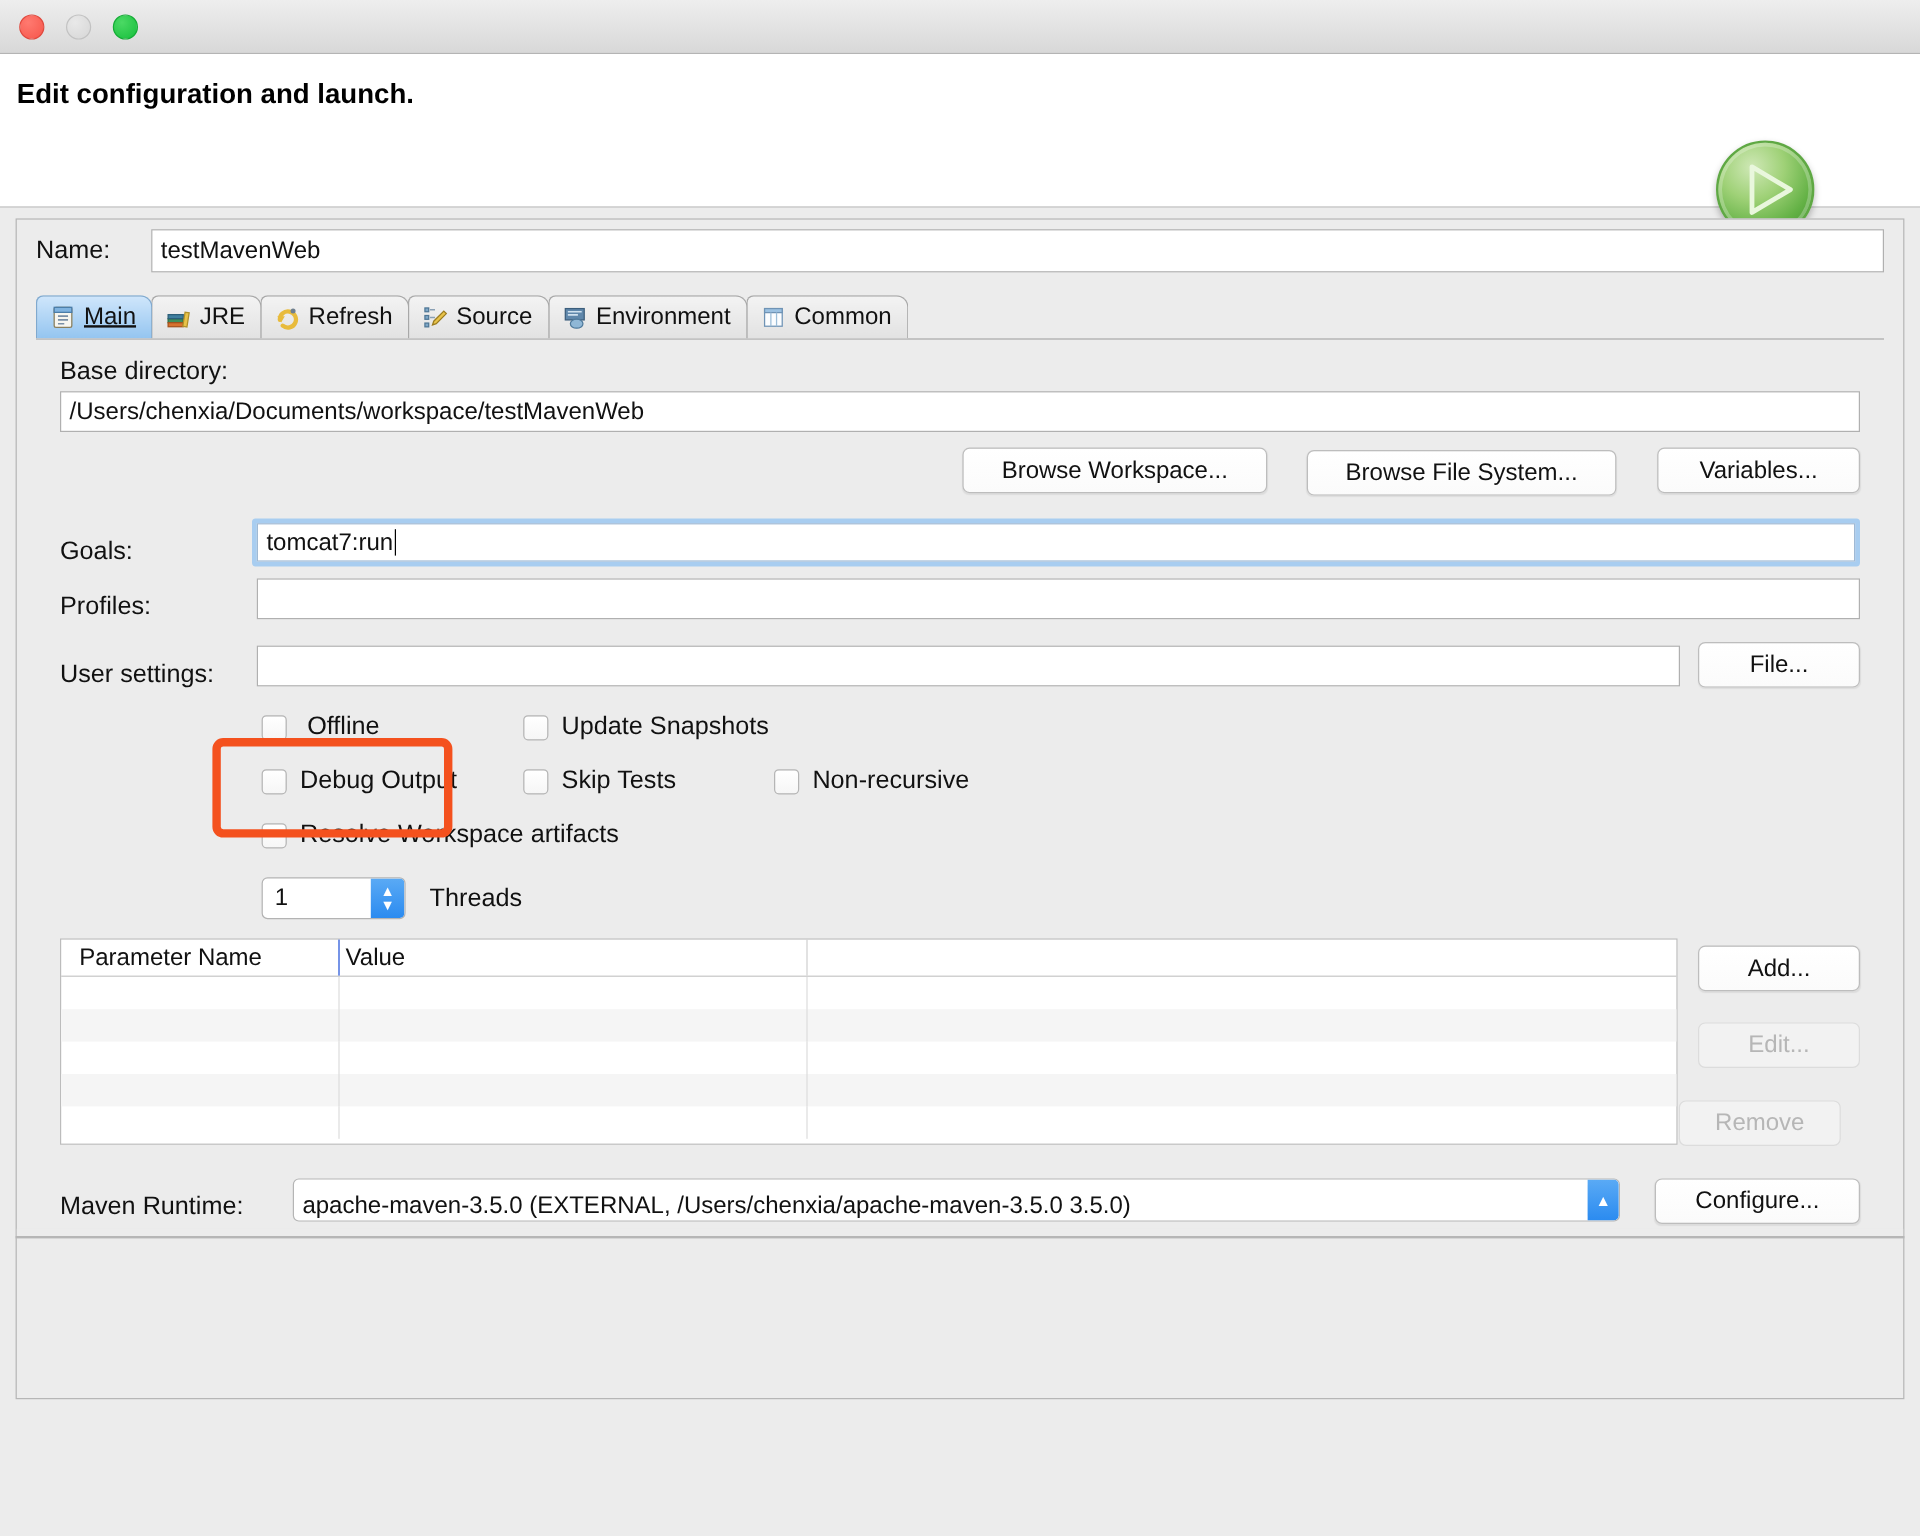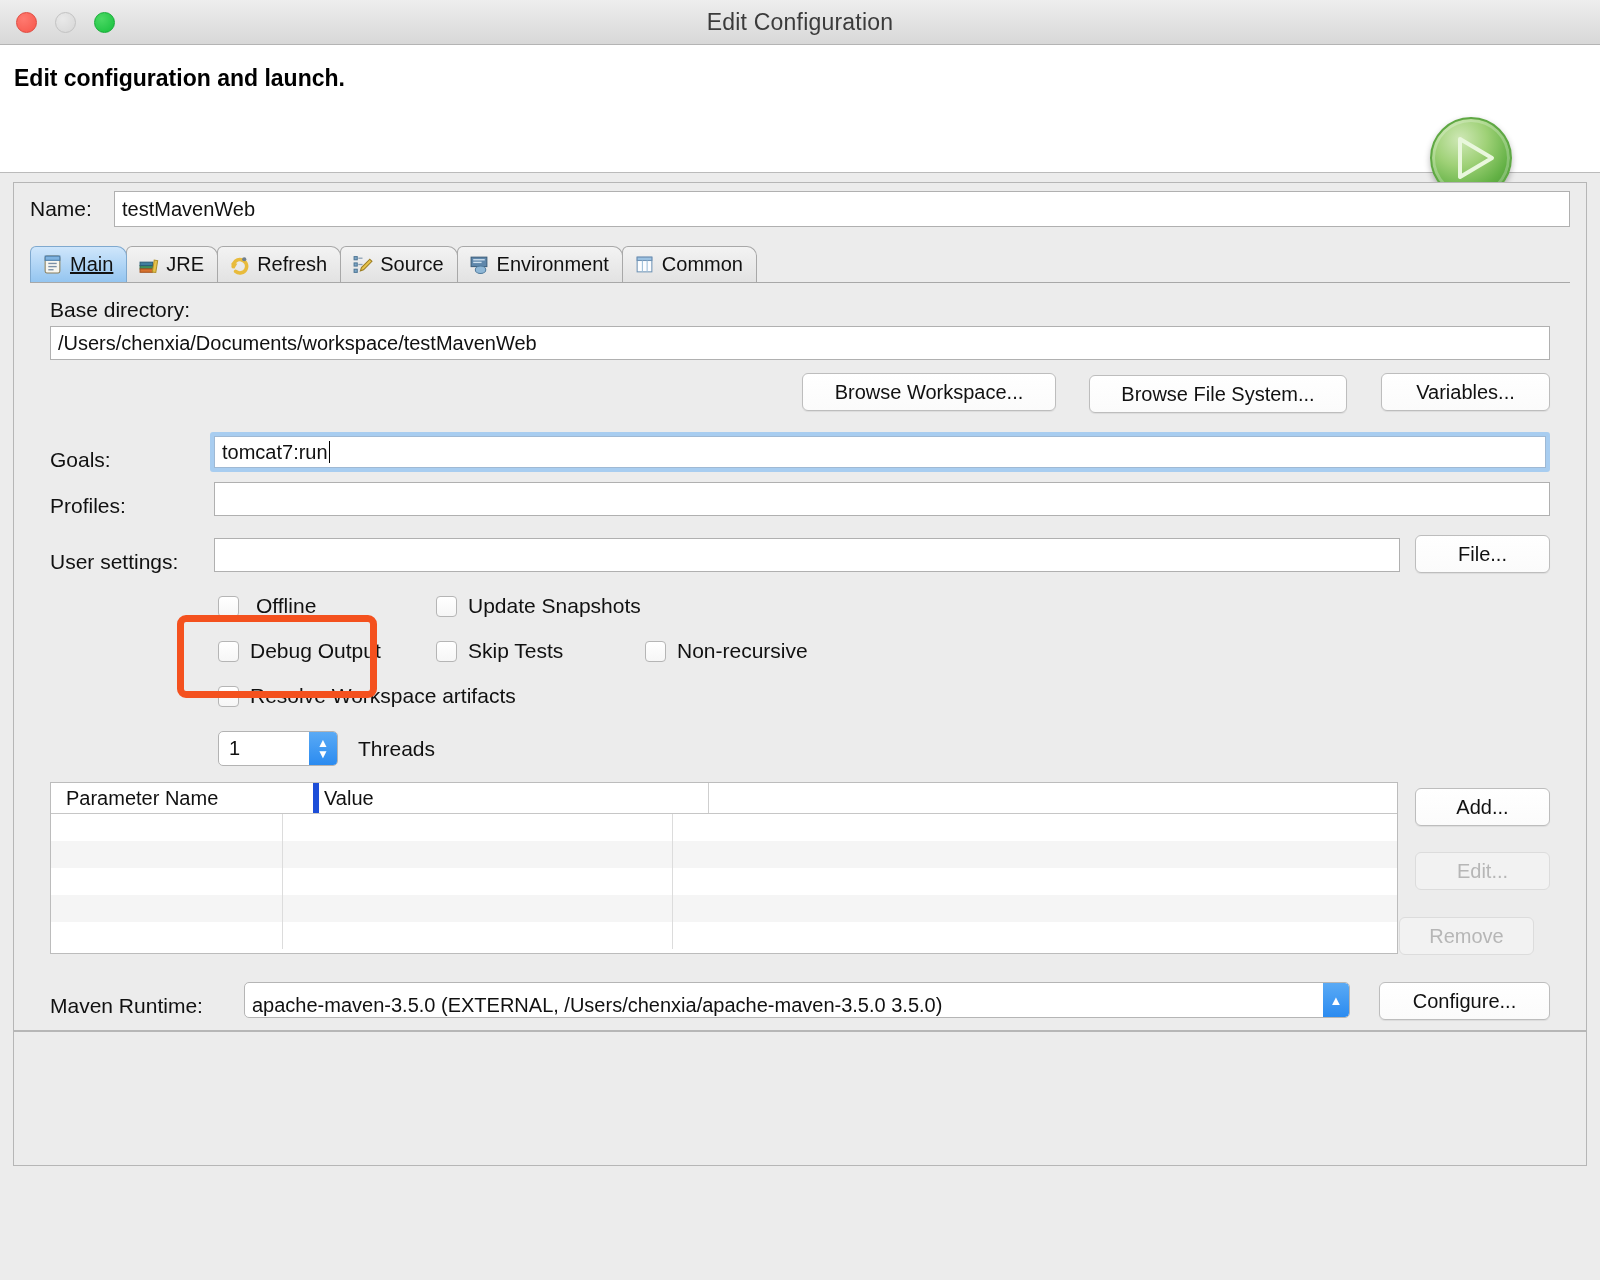--- a/index.html
+++ b/index.html
@@ -53,21 +53,21 @@
     border-bottom:21px solid transparent;
   }
   .runbadge svg{ position:absolute; left:0; top:0; }
 
   
   .panel{
     position:absolute; left:13px; top:182px; width:1574px; height:984px;
     background:#ececec; border:1px solid #b6b6b6;
   }
 
-  .row-name{ position:absolute; left:16px; top:16px; width:1540px; height:20px; display:flex; align-items:center; }
+  .row-name{ position:absolute; left:16px; top:16px; width:1540px; height:20px; display:flex; align-items:center;gap:12px; }
   .lbl{ font-size:21px; color:#111; }
   .txt{
     background:#fff; border:1px solid #b0b0b0; height:36px;
     font-size:20px; padding:0 7px; color:#111;
     font-family:"Liberation Sans", sans-serif;
     display:flex; align-items:center;
   }
 
   
   .tabs{
@@ -136,21 +136,21 @@
     flex-direction:column; align-items:center; justify-content:center; color:#fff; gap:2px;
   }
   .spin .arrows span{ font-size:12px; line-height:9px; }
 
   .table{
     position:absolute; left:36px; top:806px; width:1348px; height:170px;
     background:#fff; border:1px solid #bcbcbc;
   }
   .thead{ display:flex; height:31px; border-bottom:1px solid #c6c6c6; }
   .th{ font-size:20px; color:#111; display:flex; align-items:center; padding-left:5px; }
-  .th.c1{ width:268px; border-right:6px solid #1d4ed8;padding-left:15px;}
+  .th.c1{ width:232px; border-right:1px solid #1d4ed8;padding-left:15px;}
   .th.c2{ width:390px; border-right:1px solid #cfcfcf;}
   .th.c3{ flex:1; }
   .trow{ display:flex; height:27px; }
   .trow.alt{ background:#f5f5f5; }
   .tc{ border-right:1px solid #dcdcdc; }
   .tc.c1{ width:232px;} .tc.c2{ width:390px;} .tc.c3{ flex:1; border-right:none;}
 
   .combo{
     position:absolute; left:232px; top:1010px; width:1110px; height:36px;
     background:#fff; border:1px solid #b5b5b5; border-radius:5px;
@@ -177,21 +177,20 @@
 </style>
 </head>
 <body>
 
 <div class="titlebar">
   <div class="traffic">
     <div class="dot red"></div>
     <div class="dot gray"></div>
     <div class="dot green"></div>
   </div>
-  <div class="titletext">Edit Configuration</div>
 </div>
 
 <div class="header">
   <h1>Edit configuration and launch.</h1>
   <div class="runbadge">
     <svg width="78" height="78" viewBox="0 0 78 78" aria-hidden="true">
       <polygon points="28,20 60,39 28,58" fill="none" stroke="#e9f7dd" stroke-width="4" stroke-linejoin="round"></polygon>
     </svg>
   </div>
 </div>

